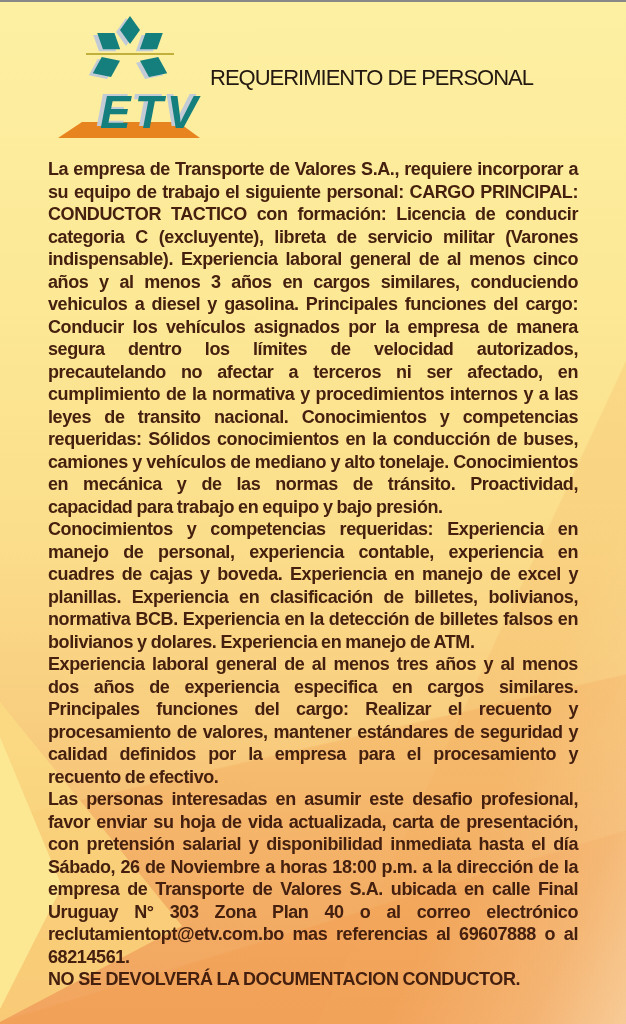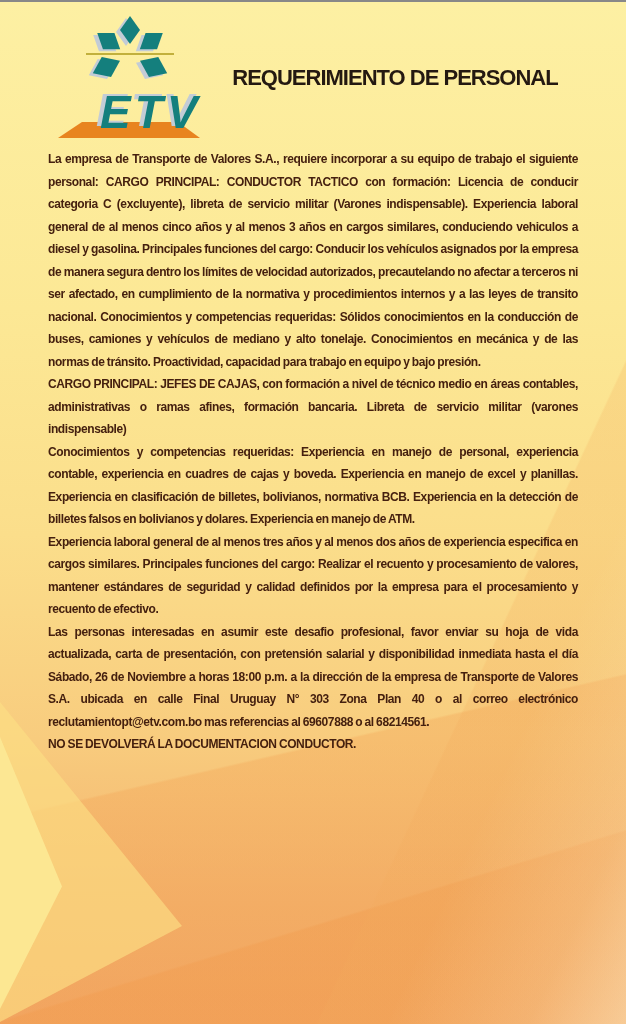--- a/index.html
+++ b/index.html
@@ -28,29 +28,29 @@
     background:rgba(252,222,132,0.65);
   }
   .ray-bright{
     position:absolute;left:0;top:735px;width:62px;height:272px;
     clip-path:polygon(0 0,100% 55%,0 100%);
     background:rgba(252,232,148,0.95);
   }
   .logo{position:absolute;left:52px;top:14px;width:152px;height:128px;}
   .title{
     position:absolute;left:210px;right:46px;top:63px;
-    margin:0;text-align:center;
-    font-size:22px;font-weight:bold;letter-spacing:-1px;
+    margin:0;text-align:left;
+    font-size:22px;font-weight:normal;letter-spacing:-1px;
     color:var(--text-title,#241911);
     white-space:nowrap;
   }
   .body-text{
-    position:absolute;left:48px;right:48px;top:146px;
+    position:absolute;left:48px;right:48px;top:156px;
     color:var(--text-body,#45200f);
-    font-size:12px;font-weight:bold;
+    font-size:18px;font-weight:bold;
     line-height:22.5px;
     letter-spacing:-0.4px;word-spacing:-0.6px;
     text-align:justify;
   }
   .body-text p{margin:0;}
 </style>
 </head>
 <body>
 
 <div class="page">
@@ -83,20 +83,19 @@
 
       <text x="44" y="110" font-family="Liberation Sans, sans-serif" font-size="46" font-weight="bold" font-style="italic" letter-spacing="4" fill="#c3ccd6">ETV</text>
       <text x="48" y="112" font-family="Liberation Sans, sans-serif" font-size="46" font-weight="bold" font-style="italic" letter-spacing="4" fill="#147f7d">ETV</text>
     </svg>
 
     <h1 class="title">REQUERIMIENTO DE PERSONAL</h1>
   </header>
 
   <main class="body-text">
     <p>La empresa de Transporte de Valores S.A., requiere incorporar a su equipo de trabajo el siguiente personal: CARGO PRINCIPAL: CONDUCTOR TACTICO con formación: Licencia de conducir categoria C (excluyente), libreta de servicio militar (Varones indispensable). Experiencia laboral general de al menos cinco años y al menos 3 años en cargos similares, conduciendo vehiculos a diesel y gasolina. Principales funciones del cargo:  Conducir los vehículos asignados por la empresa de manera segura dentro los límites de velocidad autorizados, precautelando no afectar a terceros ni ser afectado, en cumplimiento de la normativa y procedimientos internos y a las leyes de transito nacional. Conocimientos y competencias requeridas:  Sólidos conocimientos en la conducción de buses, camiones y vehículos de mediano y alto tonelaje. Conocimientos en mecánica y de las normas de tránsito. Proactividad, capacidad para trabajo en equipo y bajo presión.</p>
-    <p>CARGO PRINCIPAL: JEFES DE CAJAS, con formación a nivel de técnico medio en áreas contables, administrativas o ramas afines, formación bancaria.  Libreta de servicio militar (varones indispensable)</p>
     <p>Conocimientos y competencias requeridas:  Experiencia en manejo de personal, experiencia contable, experiencia en cuadres de cajas y boveda. Experiencia en manejo de excel y planillas.  Experiencia en clasificación de billetes, bolivianos, normativa BCB. Experiencia en la detección de billetes falsos en bolivianos y dolares. Experiencia en manejo de ATM.</p>
     <p>Experiencia laboral general de al menos tres años y al menos dos años de experiencia especifica en cargos similares. Principales funciones del cargo: Realizar el recuento y procesamiento de valores, mantener estándares de seguridad y calidad definidos por la empresa para el procesamiento y recuento de efectivo.</p>
     <p>Las personas interesadas en asumir este desafio profesional, favor enviar su hoja de vida actualizada, carta de presentación, con pretensión salarial y disponibilidad inmediata hasta el día Sábado, 26 de Noviembre a horas 18:00 p.m. a la dirección de la empresa de Transporte de Valores S.A. ubicada en calle Final Uruguay N° 303 Zona Plan 40 o al correo electrónico reclutamientopt@etv.com.bo mas referencias al 69607888 o al 68214561.</p>
     <p>NO SE DEVOLVERÁ LA DOCUMENTACION CONDUCTOR.</p>
   </main>
 
 </div>
 
 </body></html>

